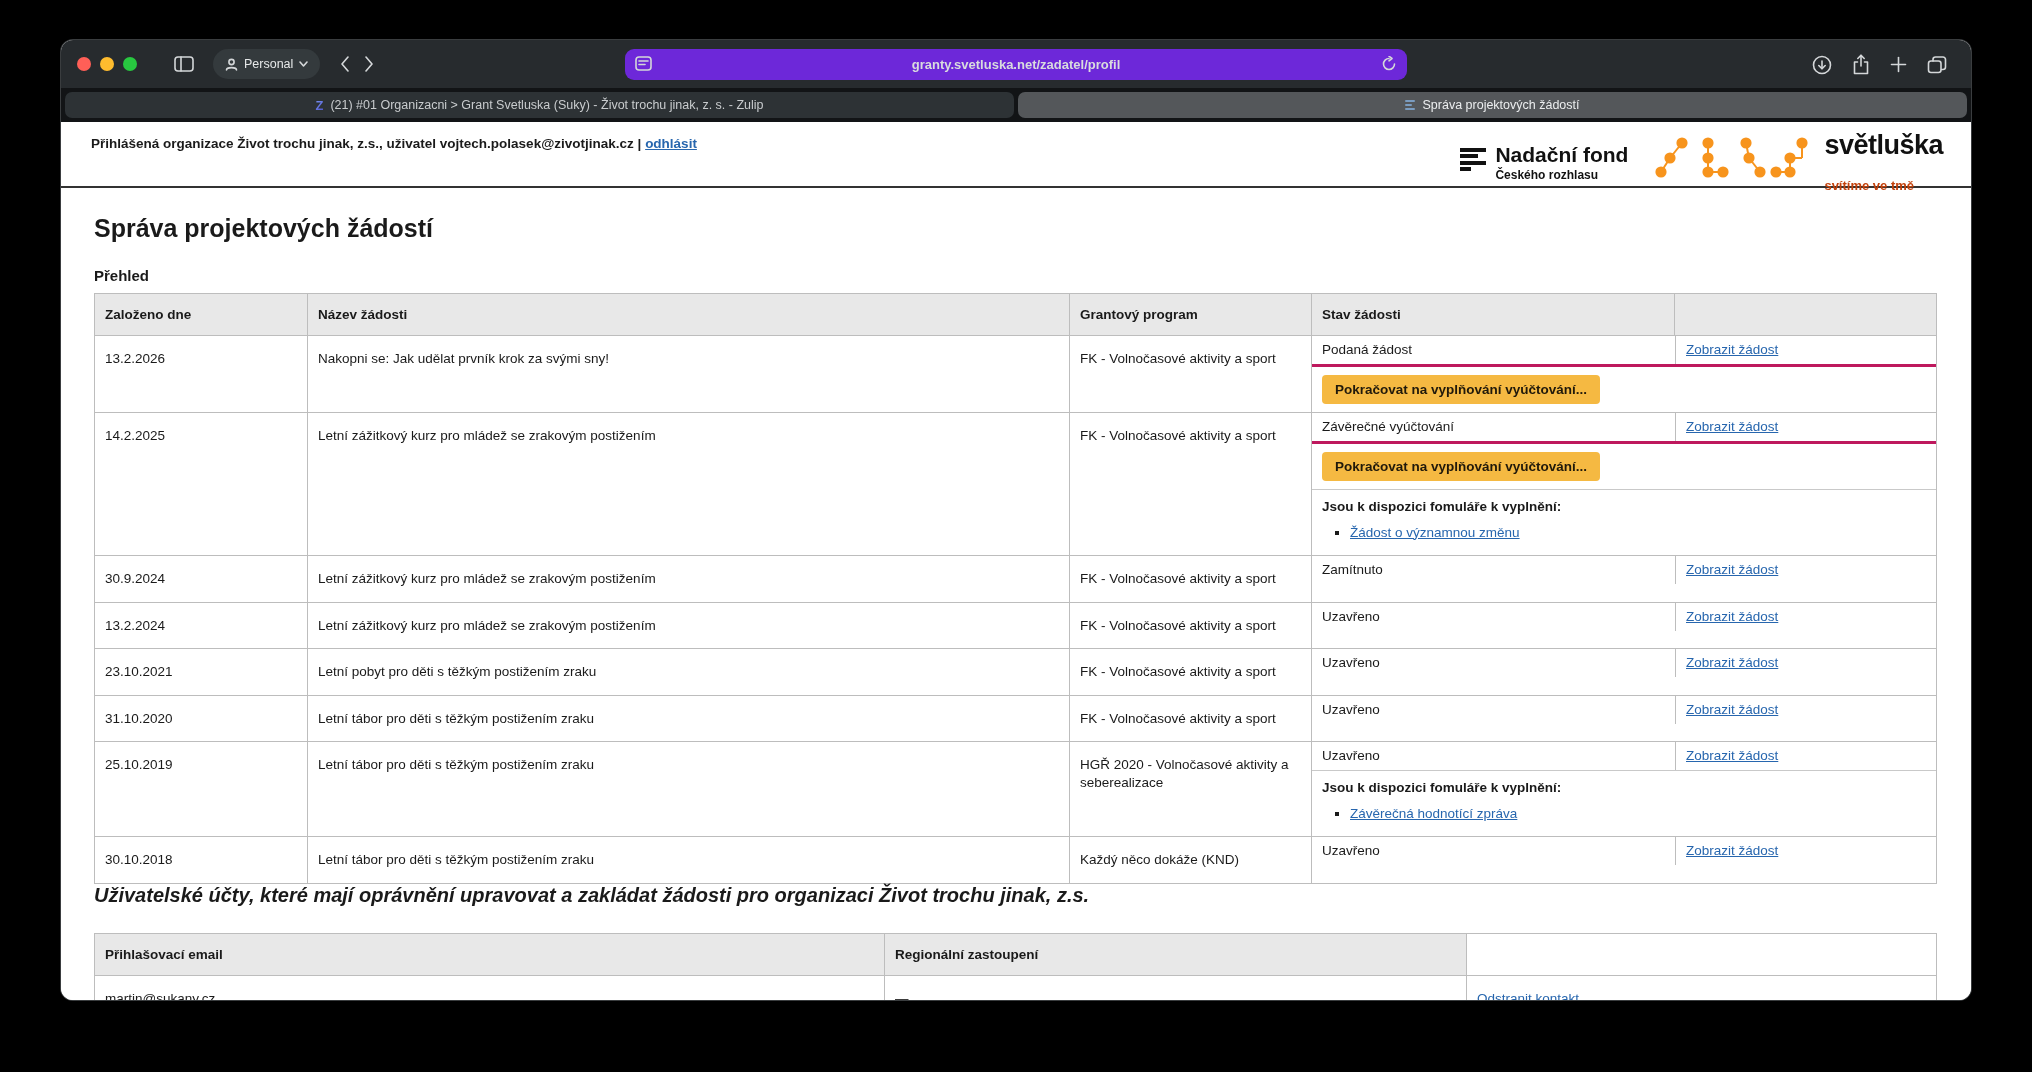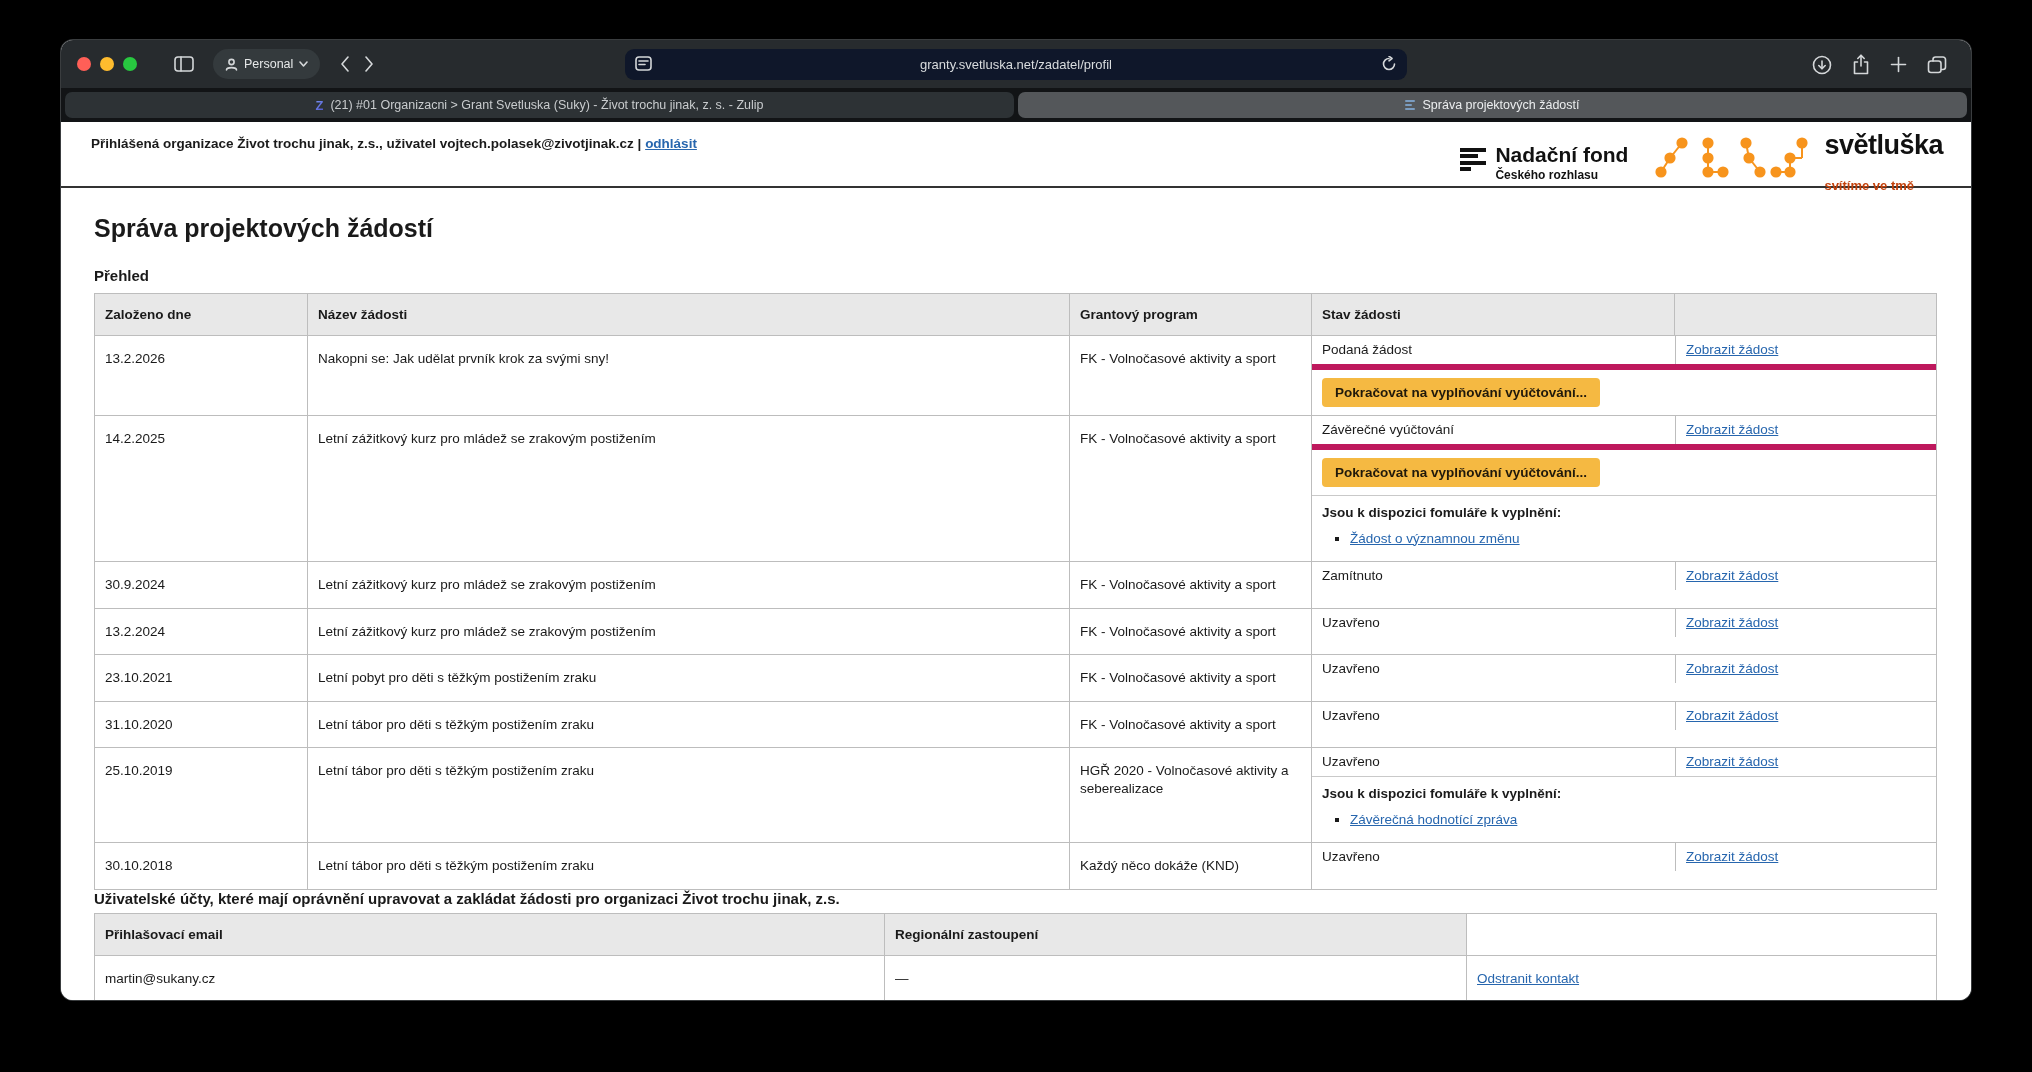--- a/index.html
+++ b/index.html
@@ -19,21 +19,21 @@
   .window{position:absolute;left:61px;top:40px;width:1910px;height:960px;border-radius:12px;overflow:hidden;background:#fff;box-shadow:0 0 0 1px #3a3d3f;}
 
   .toolbar{position:relative;height:48px;background:var(--chrome-bg);display:flex;align-items:center;}
   .traffic{display:flex;gap:9px;margin-left:16px;}
   .traffic span{width:14px;height:14px;border-radius:50%;display:block;}
   .t-red{background:#ff5f57;} .t-yellow{background:#febc2e;} .t-green{background:#28c840;}
   .chrome-btn{display:flex;align-items:center;justify-content:center;color:var(--chrome-icon);cursor:default;}
   .sidebar-btn{margin-left:30px;width:34px;height:30px;border-radius:7px;}
   .profile-pill{margin-left:12px;height:30px;border-radius:15px;background:var(--pill-bg);display:flex;align-items:center;gap:6px;padding:0 12px;color:#e6e8e9;font-size:12.5px;}
   .navgroup{margin-left:14px;height:30px;border-radius:15px;display:flex;align-items:center;padding:0 6px;gap:14px;}
-  .urlbar{position:absolute;left:50%;transform:translateX(-50%);top:9px;width:782px;height:31px;border-radius:9px;background:#0f172a;display:flex;align-items:center;justify-content:center;color:#d9dcde;font-size:13px;}
+  .urlbar{position:absolute;left:50%;transform:translateX(-50%);top:9px;width:782px;height:31px;border-radius:9px;background:#6d28d9;display:flex;align-items:center;justify-content:center;color:#d9dcde;font-size:13px;font-weight:bold;}
   .urlbar .site-icon{position:absolute;left:10px;top:7px;}
   .urlbar .reload-icon{position:absolute;right:10px;top:7px;}
   .right-icons{position:absolute;right:10px;top:9px;height:31px;border-radius:15px;display:flex;align-items:center;gap:20px;padding:0 14px;}
   svg.ic{display:block;stroke:var(--chrome-icon);fill:none;stroke-width:1.6;stroke-linecap:round;stroke-linejoin:round;}
 
   
   .tab-bar{height:34px;background:#121416;display:flex;gap:4px;padding:4px 4px;}
   .tab{flex:1 1 0;border-radius:7px;display:flex;align-items:center;justify-content:center;gap:7px;font-size:12.5px;overflow:hidden;white-space:nowrap;}
   .tab.inactive{background:#2d3235;color:#c9ccce;}
   .tab.active{background:#54575a;color:#eceeef;}
@@ -69,29 +69,29 @@
   th{background:#e8e8e8;font-weight:700;padding:13px 10px;margin-left:8px;}
   td{padding:14px 10px;line-height:1.3;}
   th.no-bg{background:#fff;}
   td.status-cell{padding:0;}
   a{color:var(--link-blue);text-decoration:underline;}
   tr.highlight td{background:var(--row-highlight);}
 
   .sub-row{display:grid;grid-template-columns:363px 1fr;min-height:28px;}
   .sub-row .cell{padding:5px 10px;}
   .sub-row .cell.link-cell{border-left:1px solid #bdbdbd;}
-  .extra{border-top:6px solid #be185d;padding:8px 10px;}
+  .extra{border-top:3px solid #be185d;padding:8px 10px;}
   .btn-orange{display:inline-block;background:var(--accent-orange);border:none;border-radius:4px;padding:7px 13px;font-size:13.5px;font-weight:700;color:#20190b;font-family:inherit;cursor:default;}
   .forms-block{border-top:1px solid #c9c9c9;padding:8px 10px 12px 10px;}
   .forms-label{font-weight:700;margin-bottom:6px;}
   ul.forms-list{list-style:square;margin-left:28px;}
   ul.forms-list li{padding:2px 0;}
 
   .new-request{margin:14px 0 30px 0;}
-  .users-heading{font-size:15px;font-weight:700;margin-bottom:6px;}
+  .users-heading{font-size:20px;font-weight:700;margin-bottom:26px;font-style:italic;}
 </style>
 </head>
 <body>
 
 <div class="screen">
   <div class="window">
 
     <div class="toolbar">
       <div class="traffic">
         <span class="t-red"></span>

